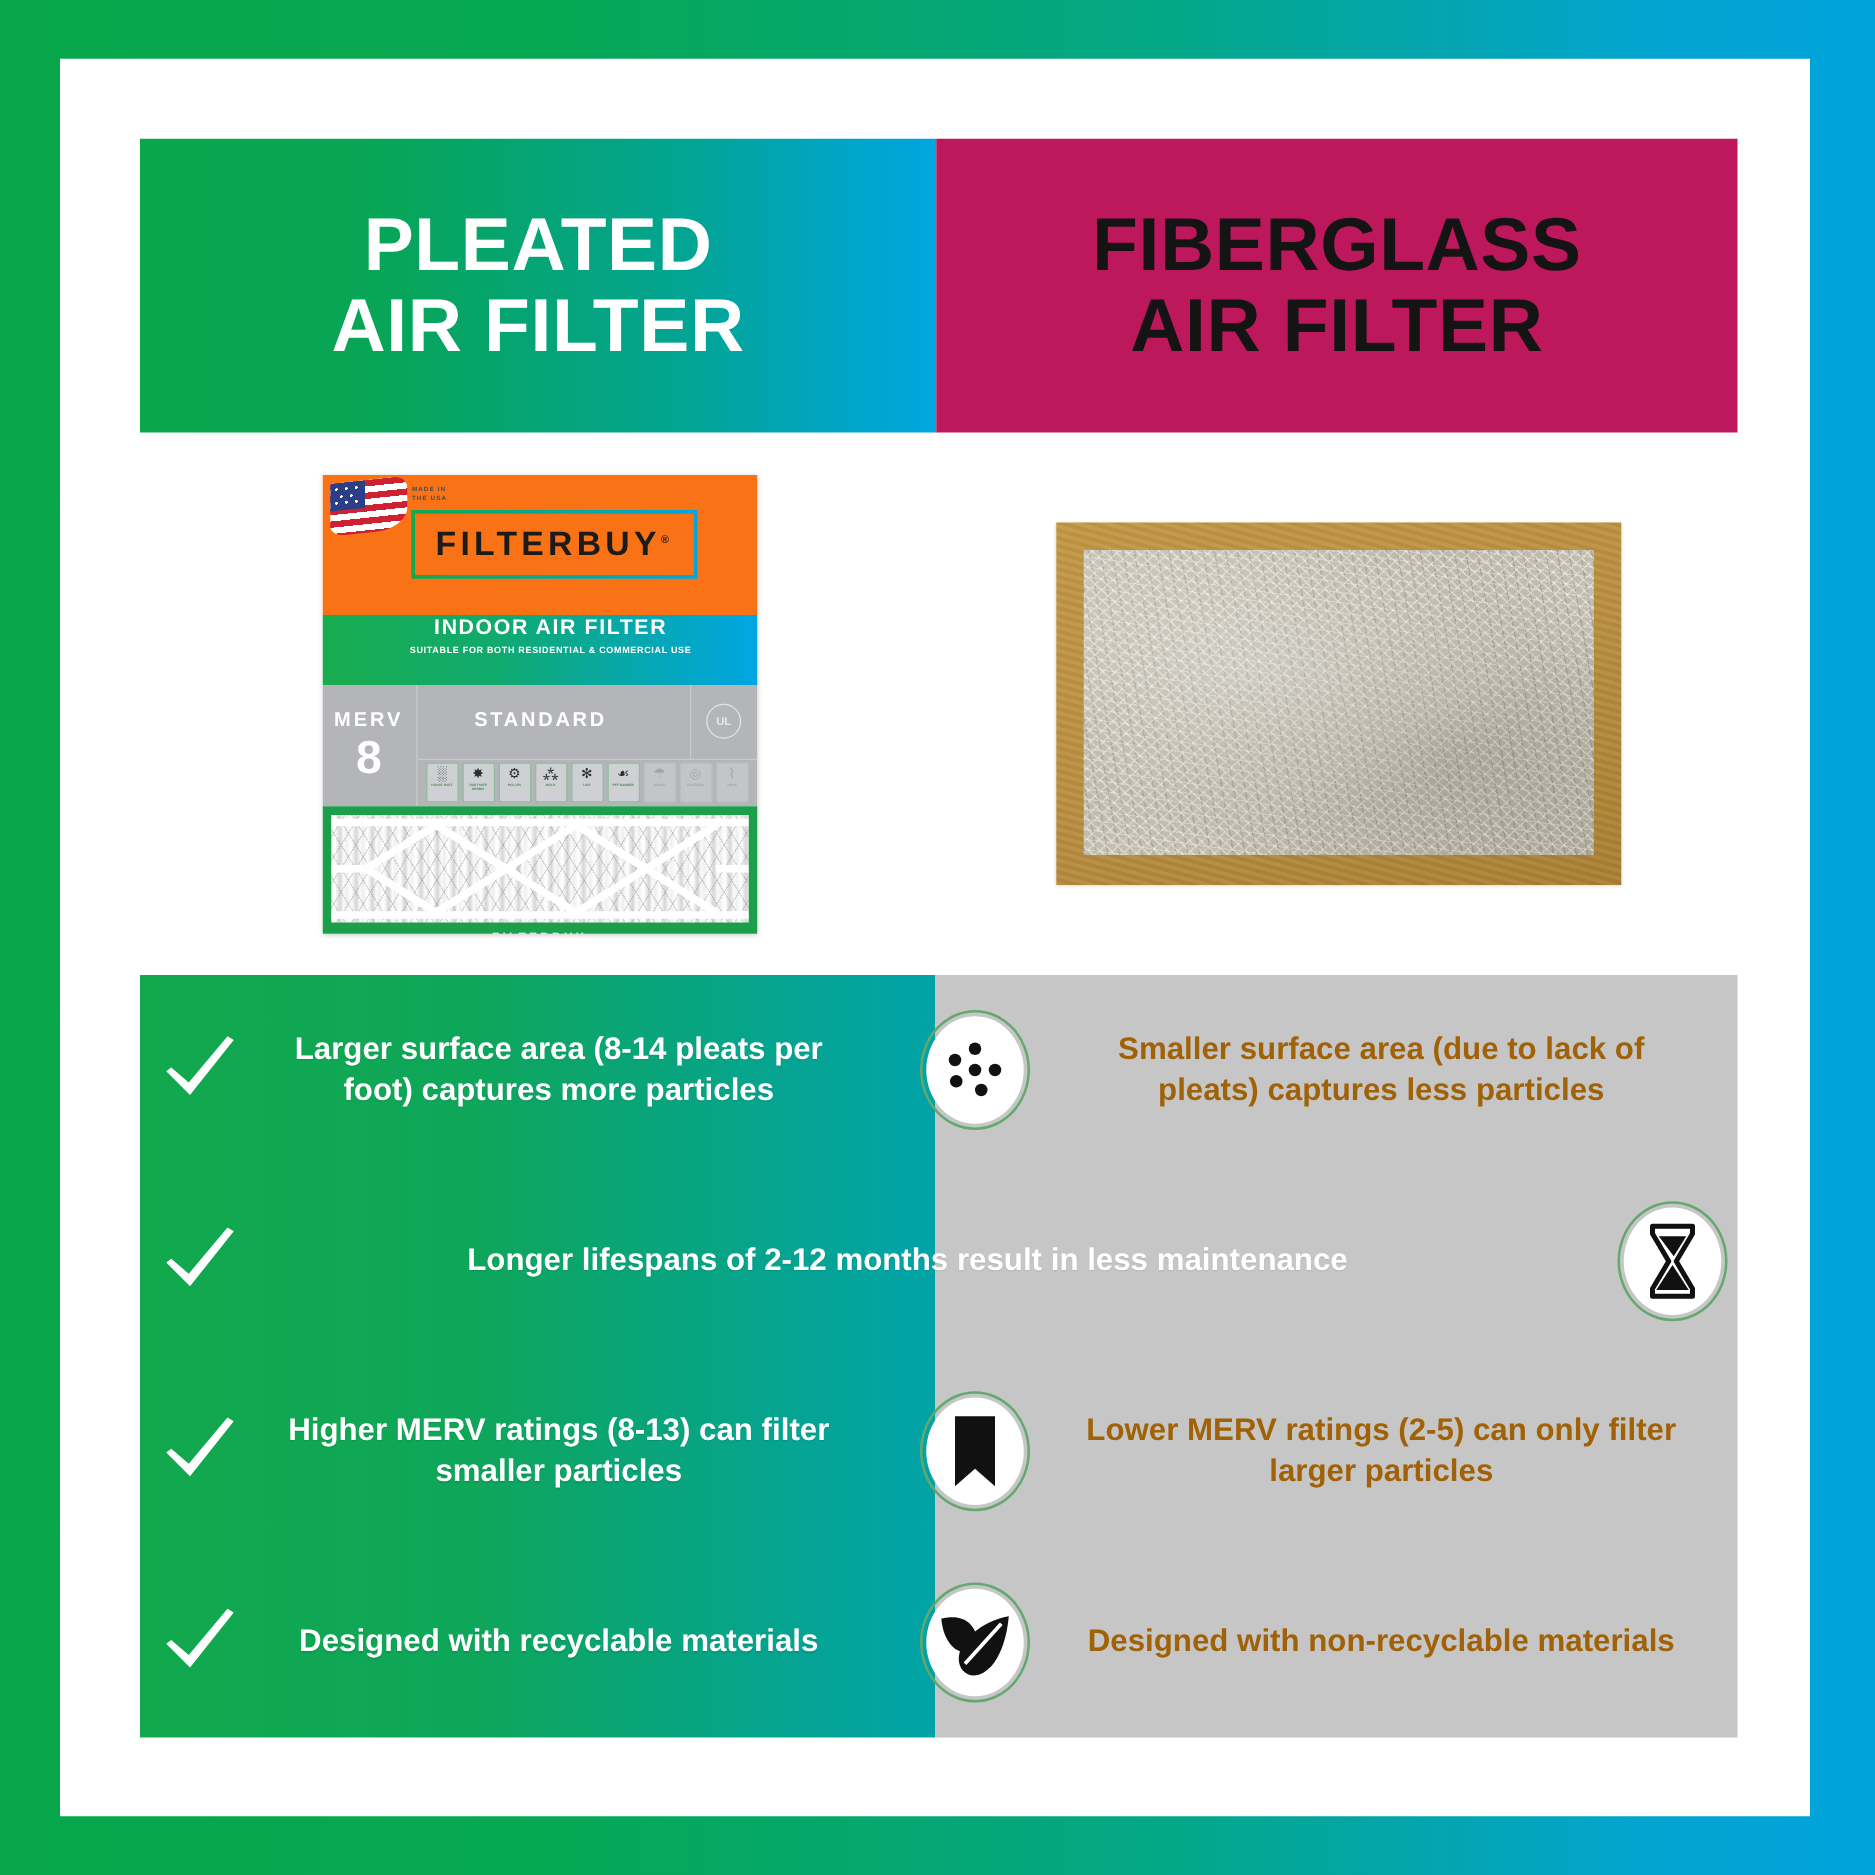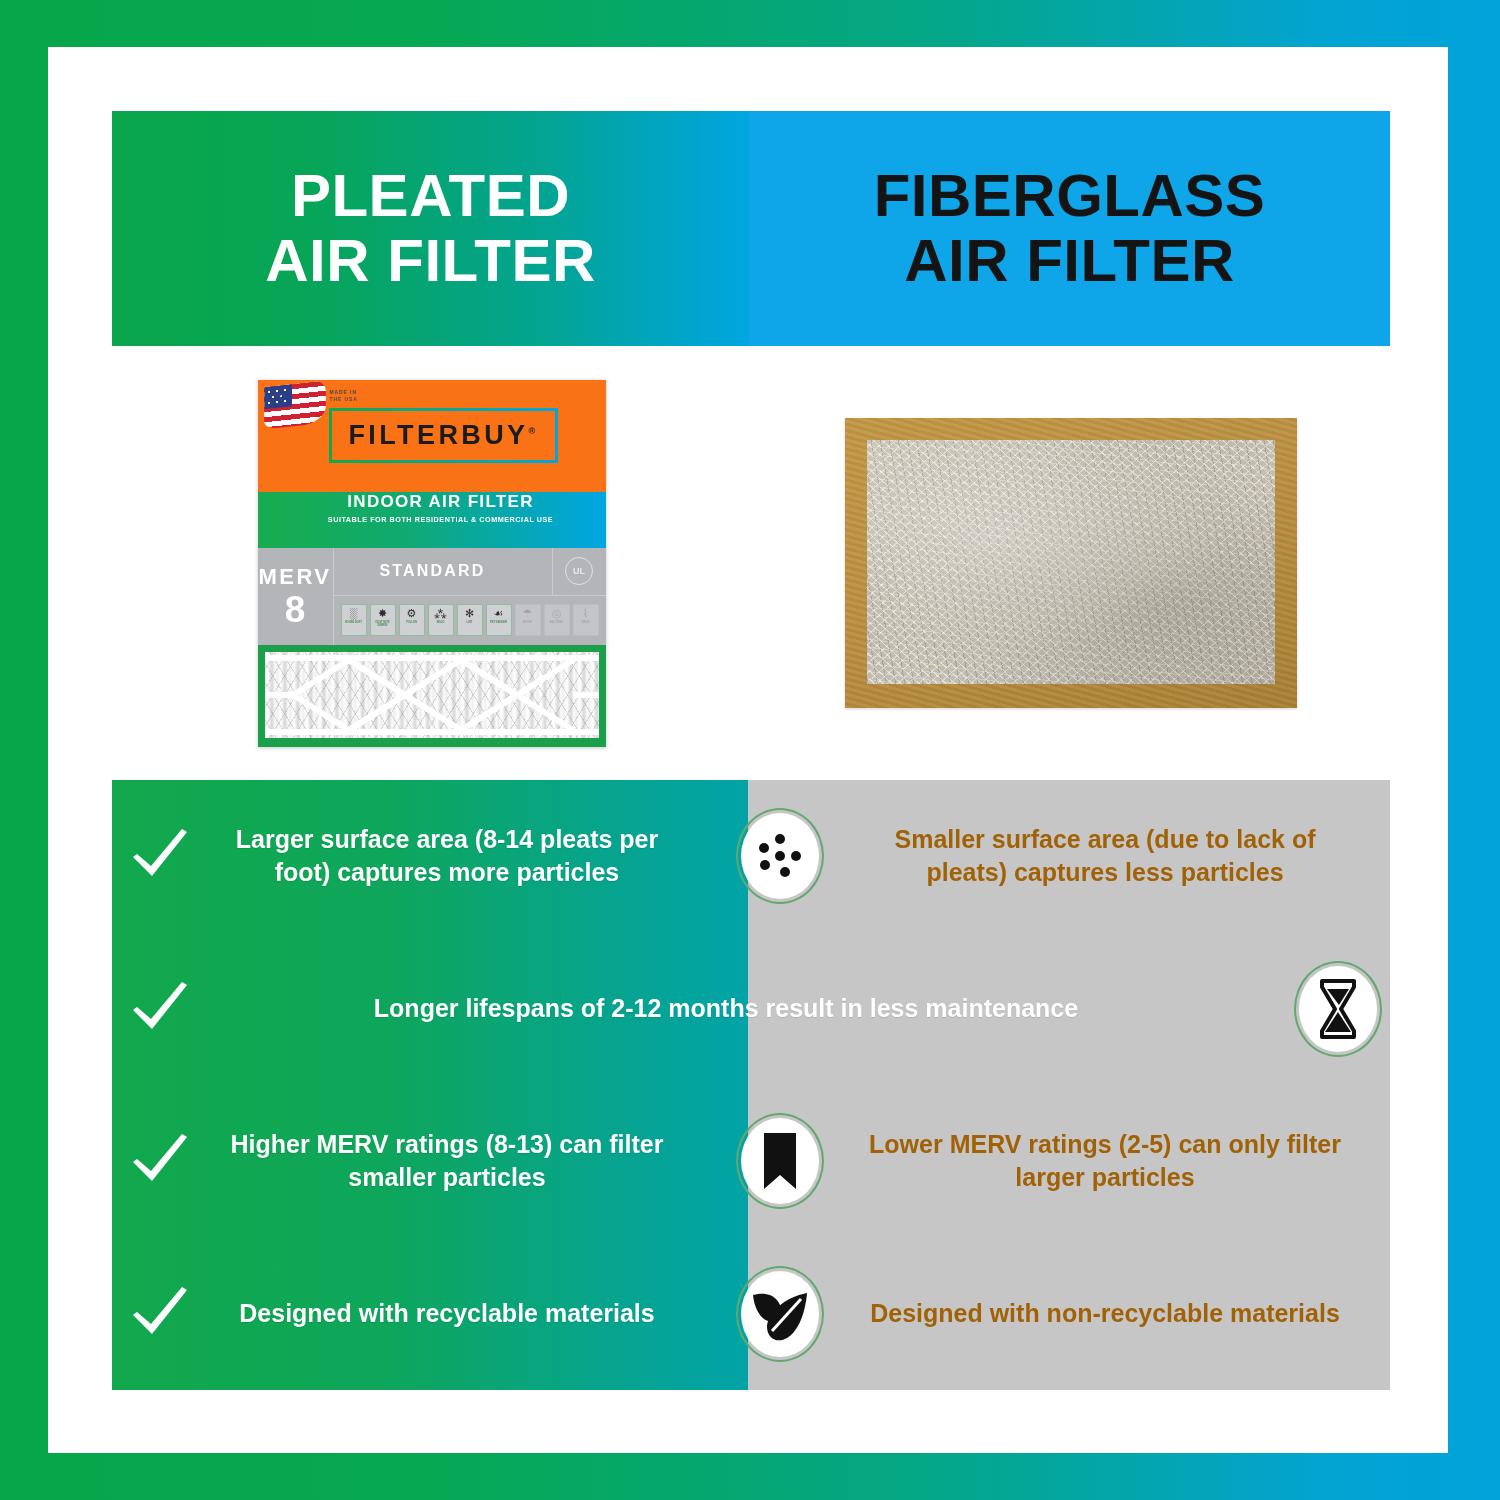--- a/index.html
+++ b/index.html
@@ -42,21 +42,21 @@
     width: 637px;
     height: 100%;
     background: linear-gradient(90deg, #0aa64b 0%, #07a556 30%, #03a492 68%, #00a5cf 92%, #00a6e0 100%);
     display: flex;
     align-items: center;
     justify-content: center;
   }
   .header-right {
     width: 641px;
     height: 100%;
-    background: #0ea5e9;
+    background: #be185d;
     display: flex;
     align-items: center;
     justify-content: center;
   }
   .header-title {
     font-size: 60px;
     font-weight: bold;
     line-height: 1.08;
     text-align: center;
     letter-spacing: 0.5px;
@@ -188,25 +188,25 @@
   }
   .merv-cell {
     width: 76px;
     display: flex;
     flex-direction: column;
     align-items: center;
     justify-content: center;
     color: #ffffff;
     border-right: 1px solid #c9cace;
   }
-  .merv-label { font-size: 22px; font-weight: bold; letter-spacing: 2.4px; }
+  .merv-label { font-size: 16px; font-weight: bold; letter-spacing: 2.4px; }
   .merv-value { font-size: 37px; font-weight: bold; line-height: 0.95; margin-top: 2px; }
 
   .merv-right { flex: 1; display: flex; flex-direction: column; }
-  .std-row { height: 48px; display: flex; border-bottom: 1px solid #c9cace; gap: 20px; }
+  .std-row { height: 60px; display: flex; border-bottom: 1px solid #c9cace; gap: 20px; }
   .std-name {
     flex: 1;
     display: flex;
     align-items: center;
     justify-content: center;
     color: #ffffff;
     font-size: 16px;
     font-weight: bold;
     letter-spacing: 2.2px;
   }

